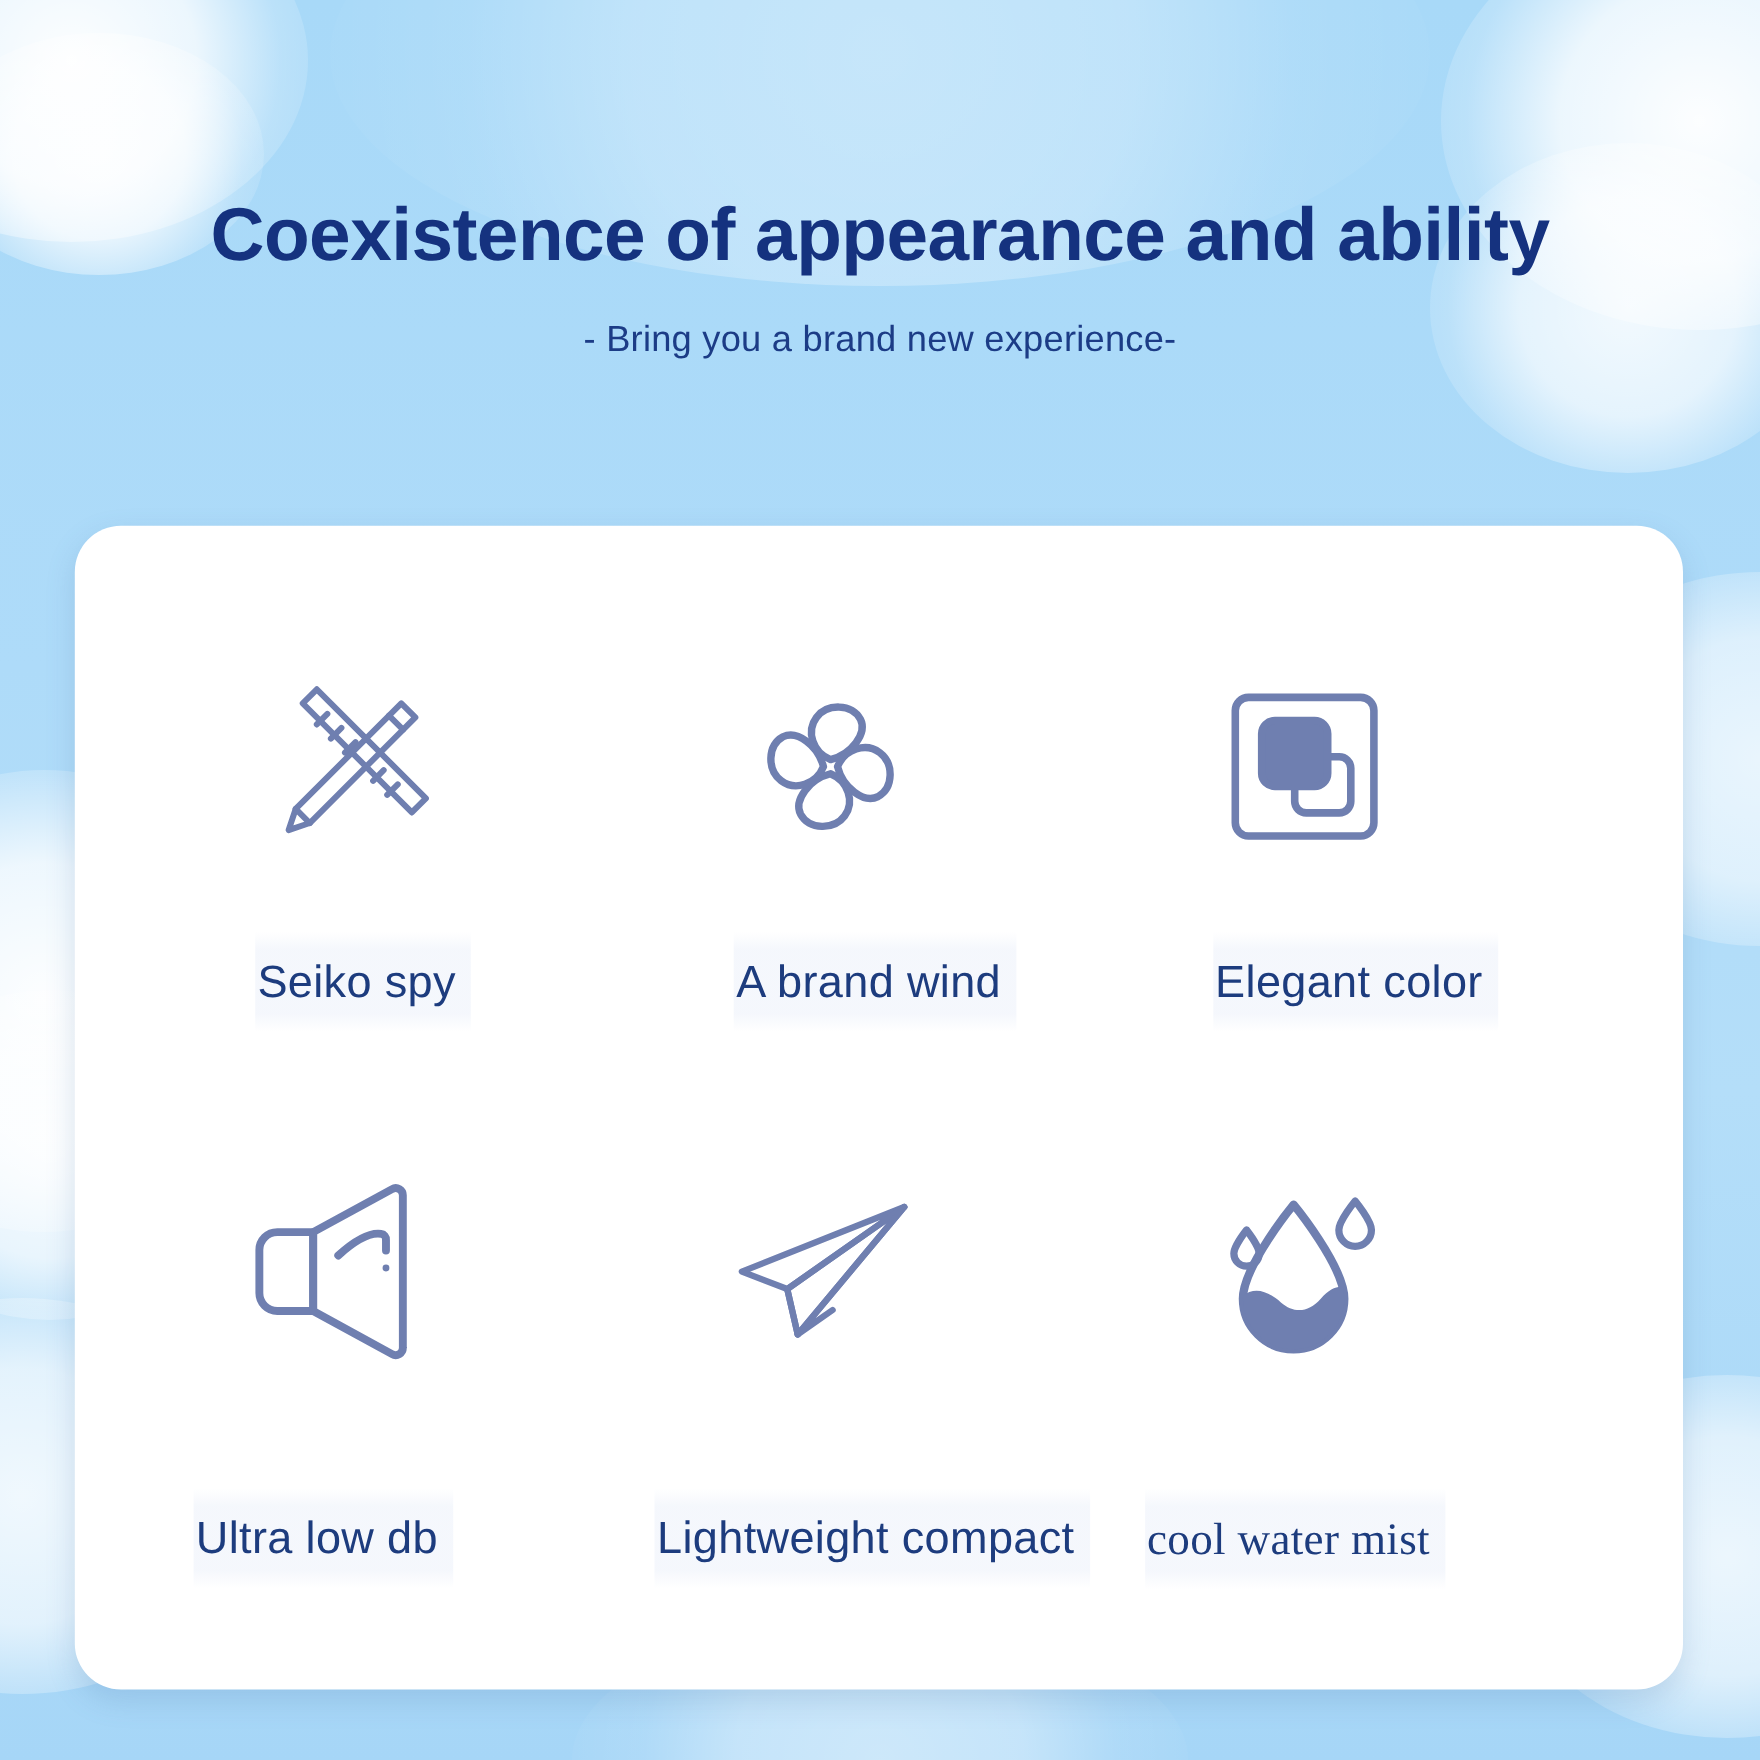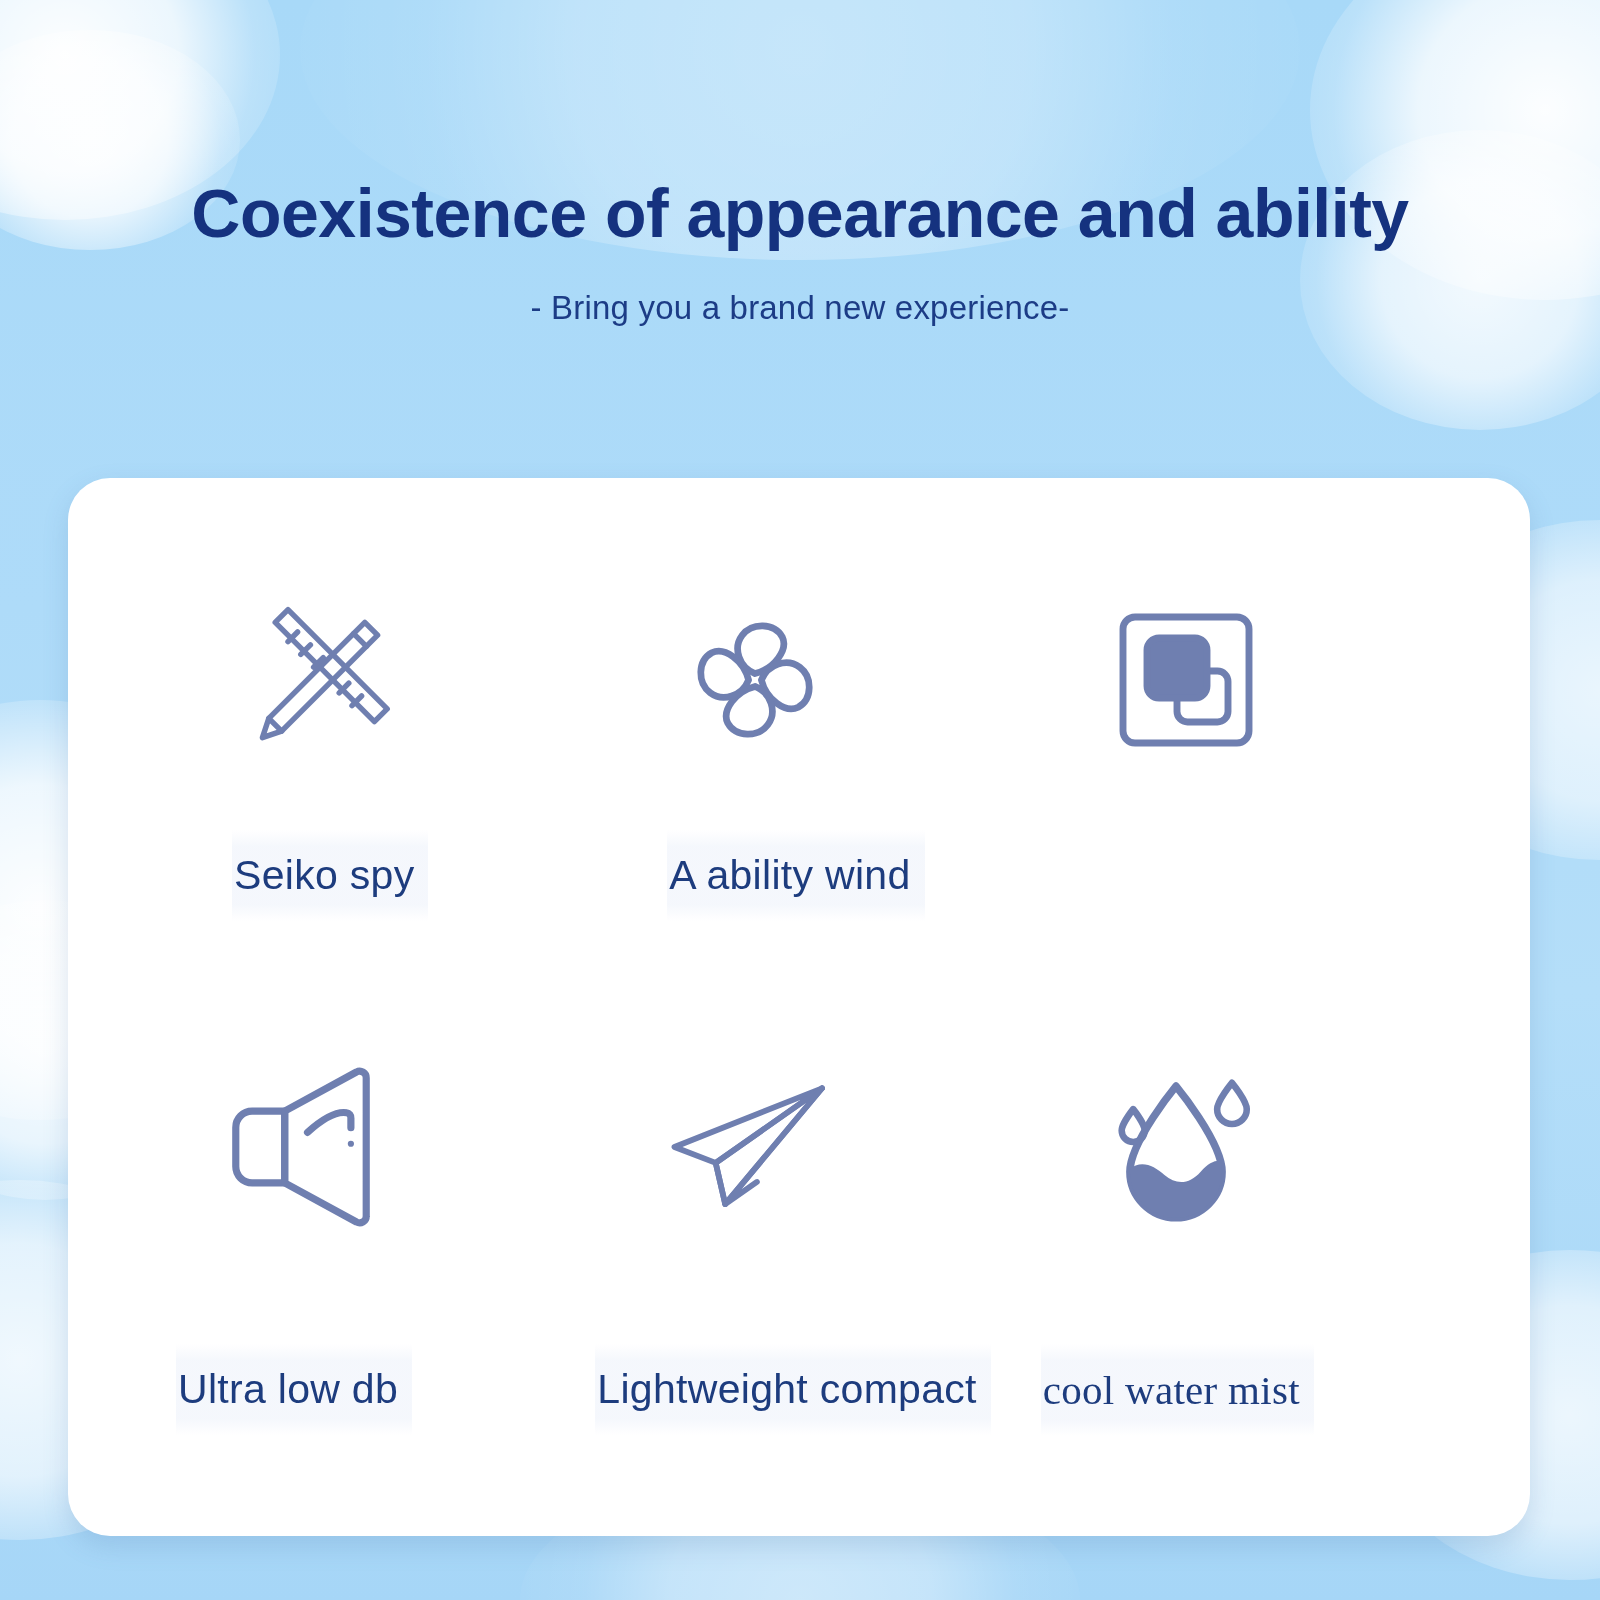--- a/index.html
+++ b/index.html
@@ -79,21 +79,21 @@
     box-shadow: 0 10px 26px rgba(80,120,170,0.20);
     z-index: 5;
     box-sizing: border-box;
   }
   #feature-grid {
     position: absolute;
     inset: 0;
     display: grid;
     grid-template-columns: repeat(3, 1fr);
     grid-template-rows: repeat(2, 1fr);
-    padding: 52px 78px 62px 78px;
+    padding: 69px 78px 62px 78px;
     box-sizing: border-box;
   }
   .feature-cell {
     display: flex;
     flex-direction: column;
     align-items: flex-start;
     justify-content: flex-start;
     padding-left: 6px;
     box-sizing: border-box;
   }
@@ -175,34 +175,35 @@
 
           <path d="M50 46 C 40 42 36 30 42 22 C 48 14 62 14 67 23 C 71 31 62 43 50 46 Z"></path>
 
           <path d="M54 50 C 58 40 70 36 78 42 C 86 48 86 62 77 67 C 69 71 57 62 54 50 Z"></path>
 
           <path d="M50 54 C 60 58 64 70 58 78 C 52 86 38 86 33 77 C 29 69 38 57 50 54 Z"></path>
 
           <path d="M46 50 C 42 60 30 64 22 58 C 14 52 14 38 23 33 C 31 29 43 38 46 50 Z"></path>
         </svg>
       </div>
-      <div class="feature-label">A ability wind</div>
+      <div class="feature-label">A brand wind</div>
     </div>
 
     <div class="feature-cell row1 col3">
       <div class="feature-icon-wrap">
         <svg width="150" height="150" viewBox="0 0 100 100" fill="none" stroke="#6f7fb0" stroke-width="4.6" stroke-linecap="round" stroke-linejoin="round">
 
           <rect x="8" y="8" width="84" height="84" rx="8" ry="8"></rect>
 
           <rect x="44" y="44" width="34" height="34" rx="7" ry="7" fill="#ffffff"></rect>
 
           <rect x="24" y="22" width="40" height="40" rx="8" ry="8" fill="#6f7fb0" stroke="#6f7fb0"></rect>
         </svg>
       </div>
+      <div class="feature-label">Elegant color</div>
     </div>
 
     <div class="feature-cell row2 col2">
       <div class="feature-icon-wrap">
         <svg width="150" height="170" viewBox="0 0 92 104" fill="none" stroke="#6f7fb0" stroke-width="4.4" stroke-linecap="round" stroke-linejoin="round">
 
           <path d="M36 30 H16 a10 10 0 0 0 -10 10 v24 a10 10 0 0 0 10 10 h20 Z"></path>
 
           <path d="M36 30 L80 6 a4 4 0 0 1 6 3.6 v84.8 a4 4 0 0 1 -6 3.6 L36 74 Z"></path>
 

